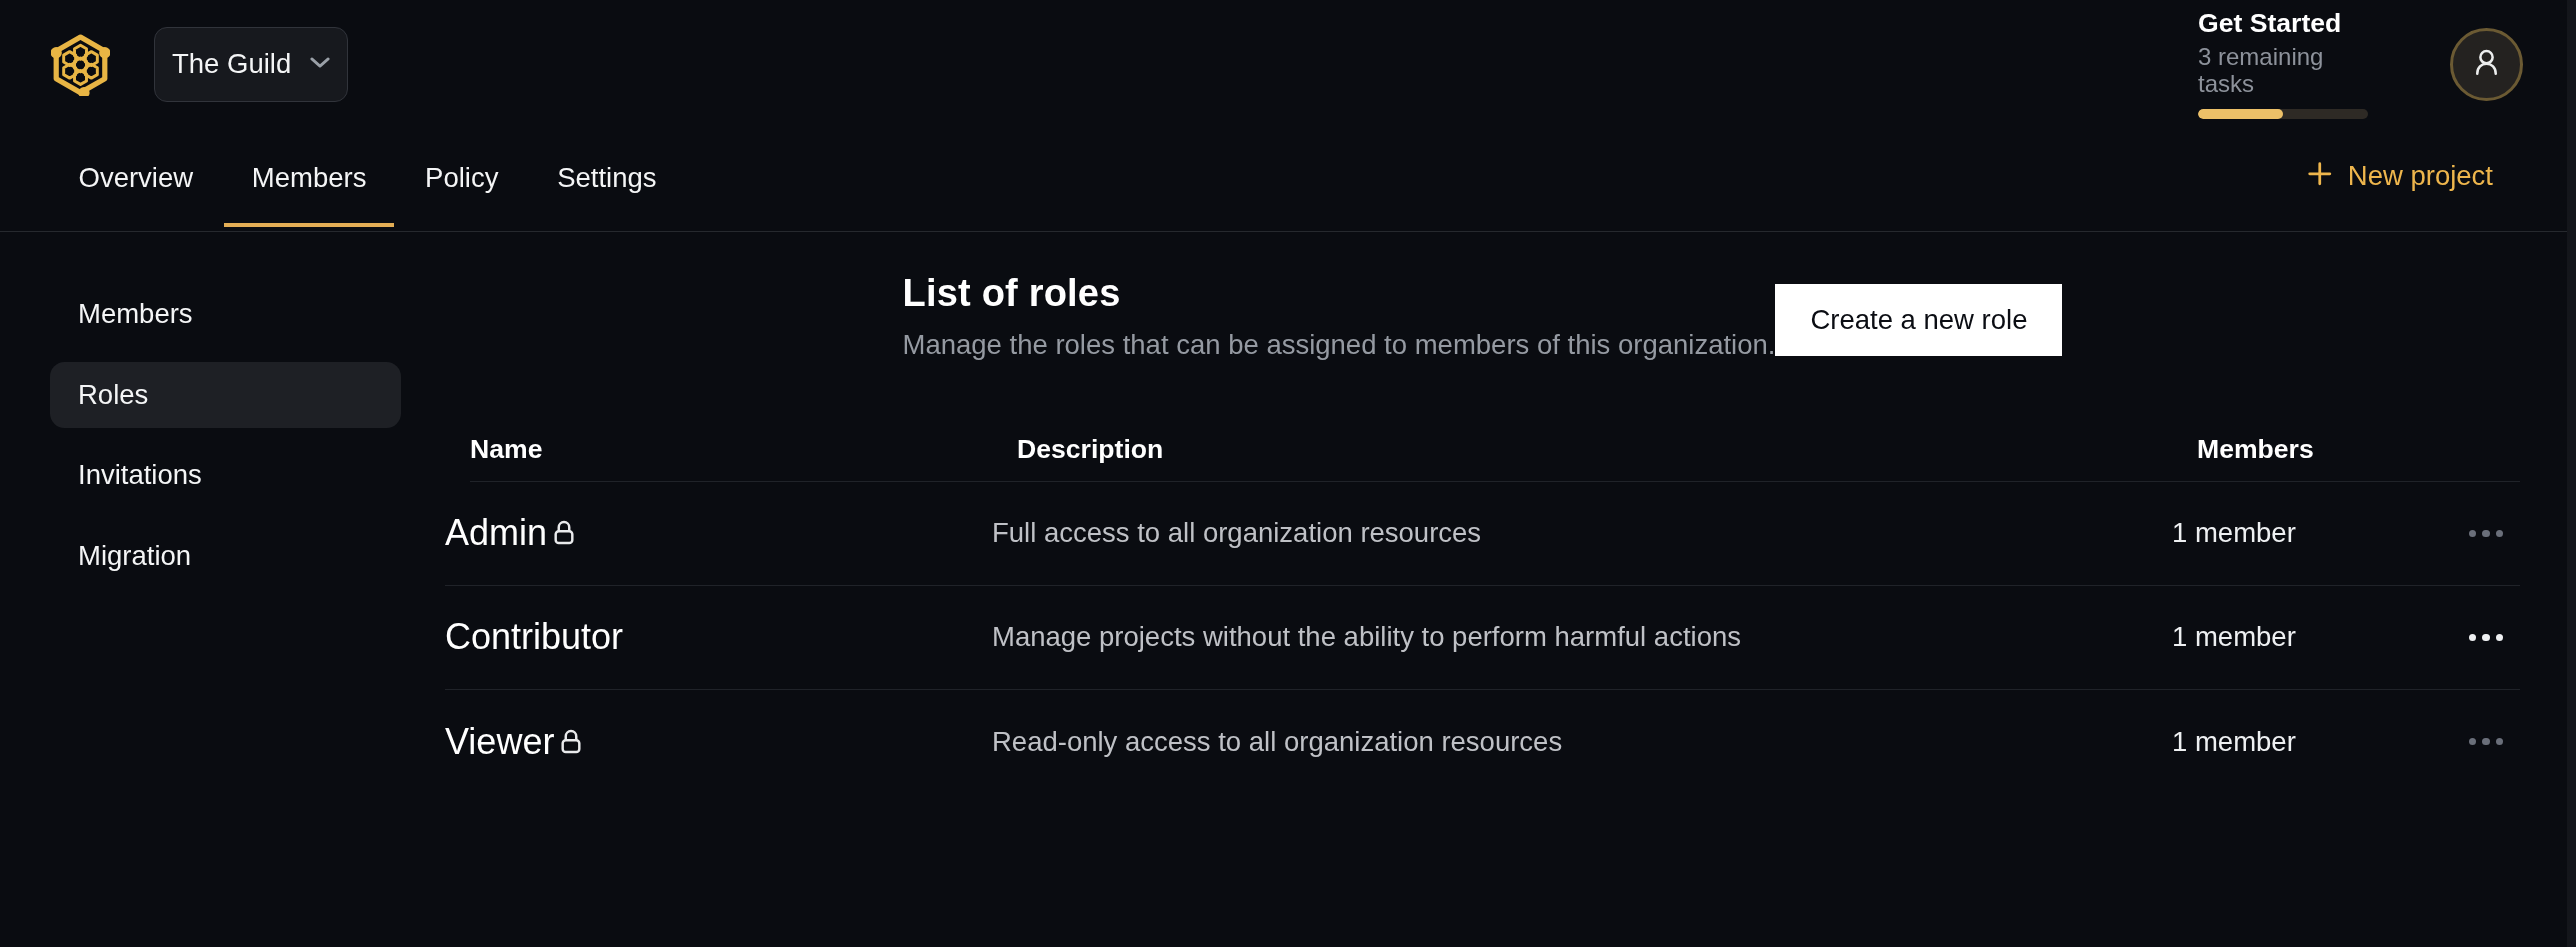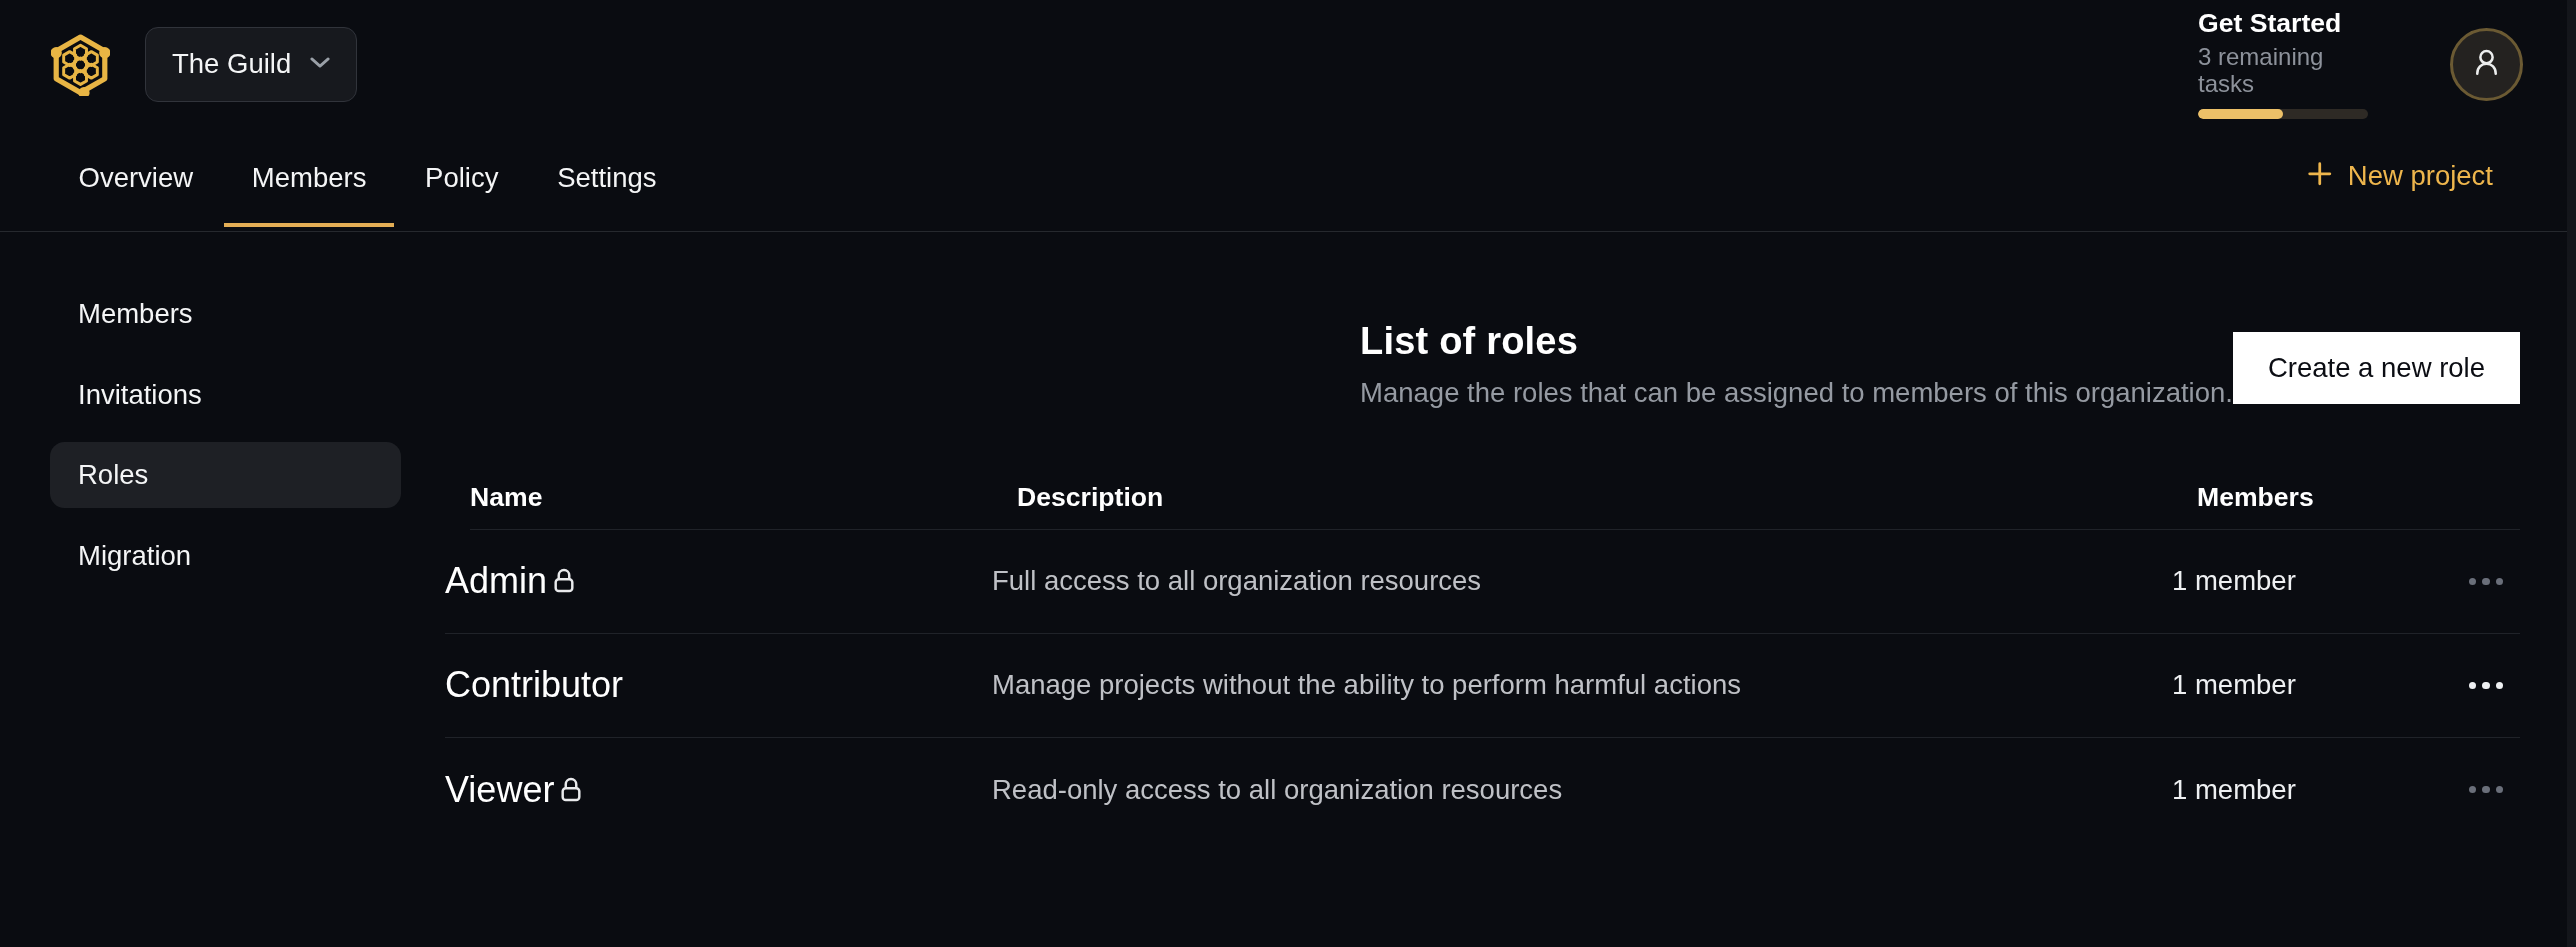--- a/index.html
+++ b/index.html
@@ -24,21 +24,21 @@
   html,body{margin:0;background:#000;}
   body{font-family:"Liberation Sans", sans-serif;}
   .app{
     position:relative;width:2576px;height:947px;background:var(--bg);
     color:var(--text);overflow:hidden;
   }
   
   .header{height:128px;display:flex;align-items:center;padding:0 53px 0 51px;}
   .logo-svg{width:59px;height:64px;display:block;}
   .org-button{
-    margin-left:35px;height:75px;padding:0 26px;border-radius:13px;
+    margin-left:44px;height:75px;padding:0 17px;border-radius:13px;
     background:var(--panel);border:1.8px solid var(--panel-border);
     display:flex;align-items:center;gap:18.3px;cursor:pointer;
   }
   .org-button .org-label{font-size:27.5px;color:var(--text);}
   .spacer{flex:1;}
   .get-started{width:170px;margin-right:82px;cursor:pointer;}
   .gs-title{font-size:26.6px;font-weight:600;color:#fff;line-height:1.1;}
   .gs-sub{font-size:24px;color:var(--faint);margin-top:6.4px;line-height:1.1;}
   .gs-bar{margin-top:12px;height:10px;border-radius:5.5px;background:var(--progress-track);overflow:hidden;}
   .gs-fill{height:100%;border-radius:5.5px;background:var(--progress-fill);}
@@ -61,21 +61,21 @@
   .new-project{display:flex;gap:14.7px;color:var(--accent);font-size:27.5px;cursor:pointer;}
   
   .content{display:flex;height:714px;align-items:flex-start;}
   .sidebar{width:445px;padding:49px 44px 0 50px;flex:none;}
   .side-item{
     height:66px;border-radius:14.7px;display:flex;align-items:center;
     padding-left:28px;font-size:27.5px;color:var(--text);cursor:pointer;margin-bottom:14.7px;
   }
   .side-item.active{background:var(--active-item);}
   .main{flex:1;padding:40px 56px 0 0;}
-  .main-header{display:flex;justify-content:flex-end;align-items:flex-start;margin-top:48px;}
+  .main-header{display:flex;justify-content:center;align-items:flex-start;}
   .page-title{font-size:38px;font-weight:700;color:#fff;letter-spacing:0.2px;}
   .page-subtitle{font-size:27.5px;color:var(--muted);margin-top:13.7px;}
   .create-btn{
     margin-top:12px;height:72px;padding:0 35px;border-radius:0;border:none;
     background:#ffffff;color:#0b0d13;font-size:27.5px;font-weight:500;
     font-family:"Liberation Sans", sans-serif;cursor:pointer;white-space:nowrap;
   }
   
   .table{margin-top:57px;}
   .t-head,.t-row{display:grid;grid-template-columns:547px 1180px 280px 1fr;align-items:center;}
@@ -178,22 +178,22 @@
         </svg>
       </span>
       <span>New project</span>
     </div>
   </div>
 
   <div class="content">
 
     <div class="sidebar">
       <div class="side-item">Members</div>
+      <div class="side-item active">Roles</div>
       <div class="side-item">Invitations</div>
-      <div class="side-item active">Roles</div>
       <div class="side-item">Migration</div>
     </div>
 
     <div class="main">
       <div class="main-header">
         <div>
           <div class="page-title">List of roles</div>
           <div class="page-subtitle">Manage the roles that can be assigned to members of this organization.</div>
         </div>
         <button class="create-btn">Create a new role</button>

